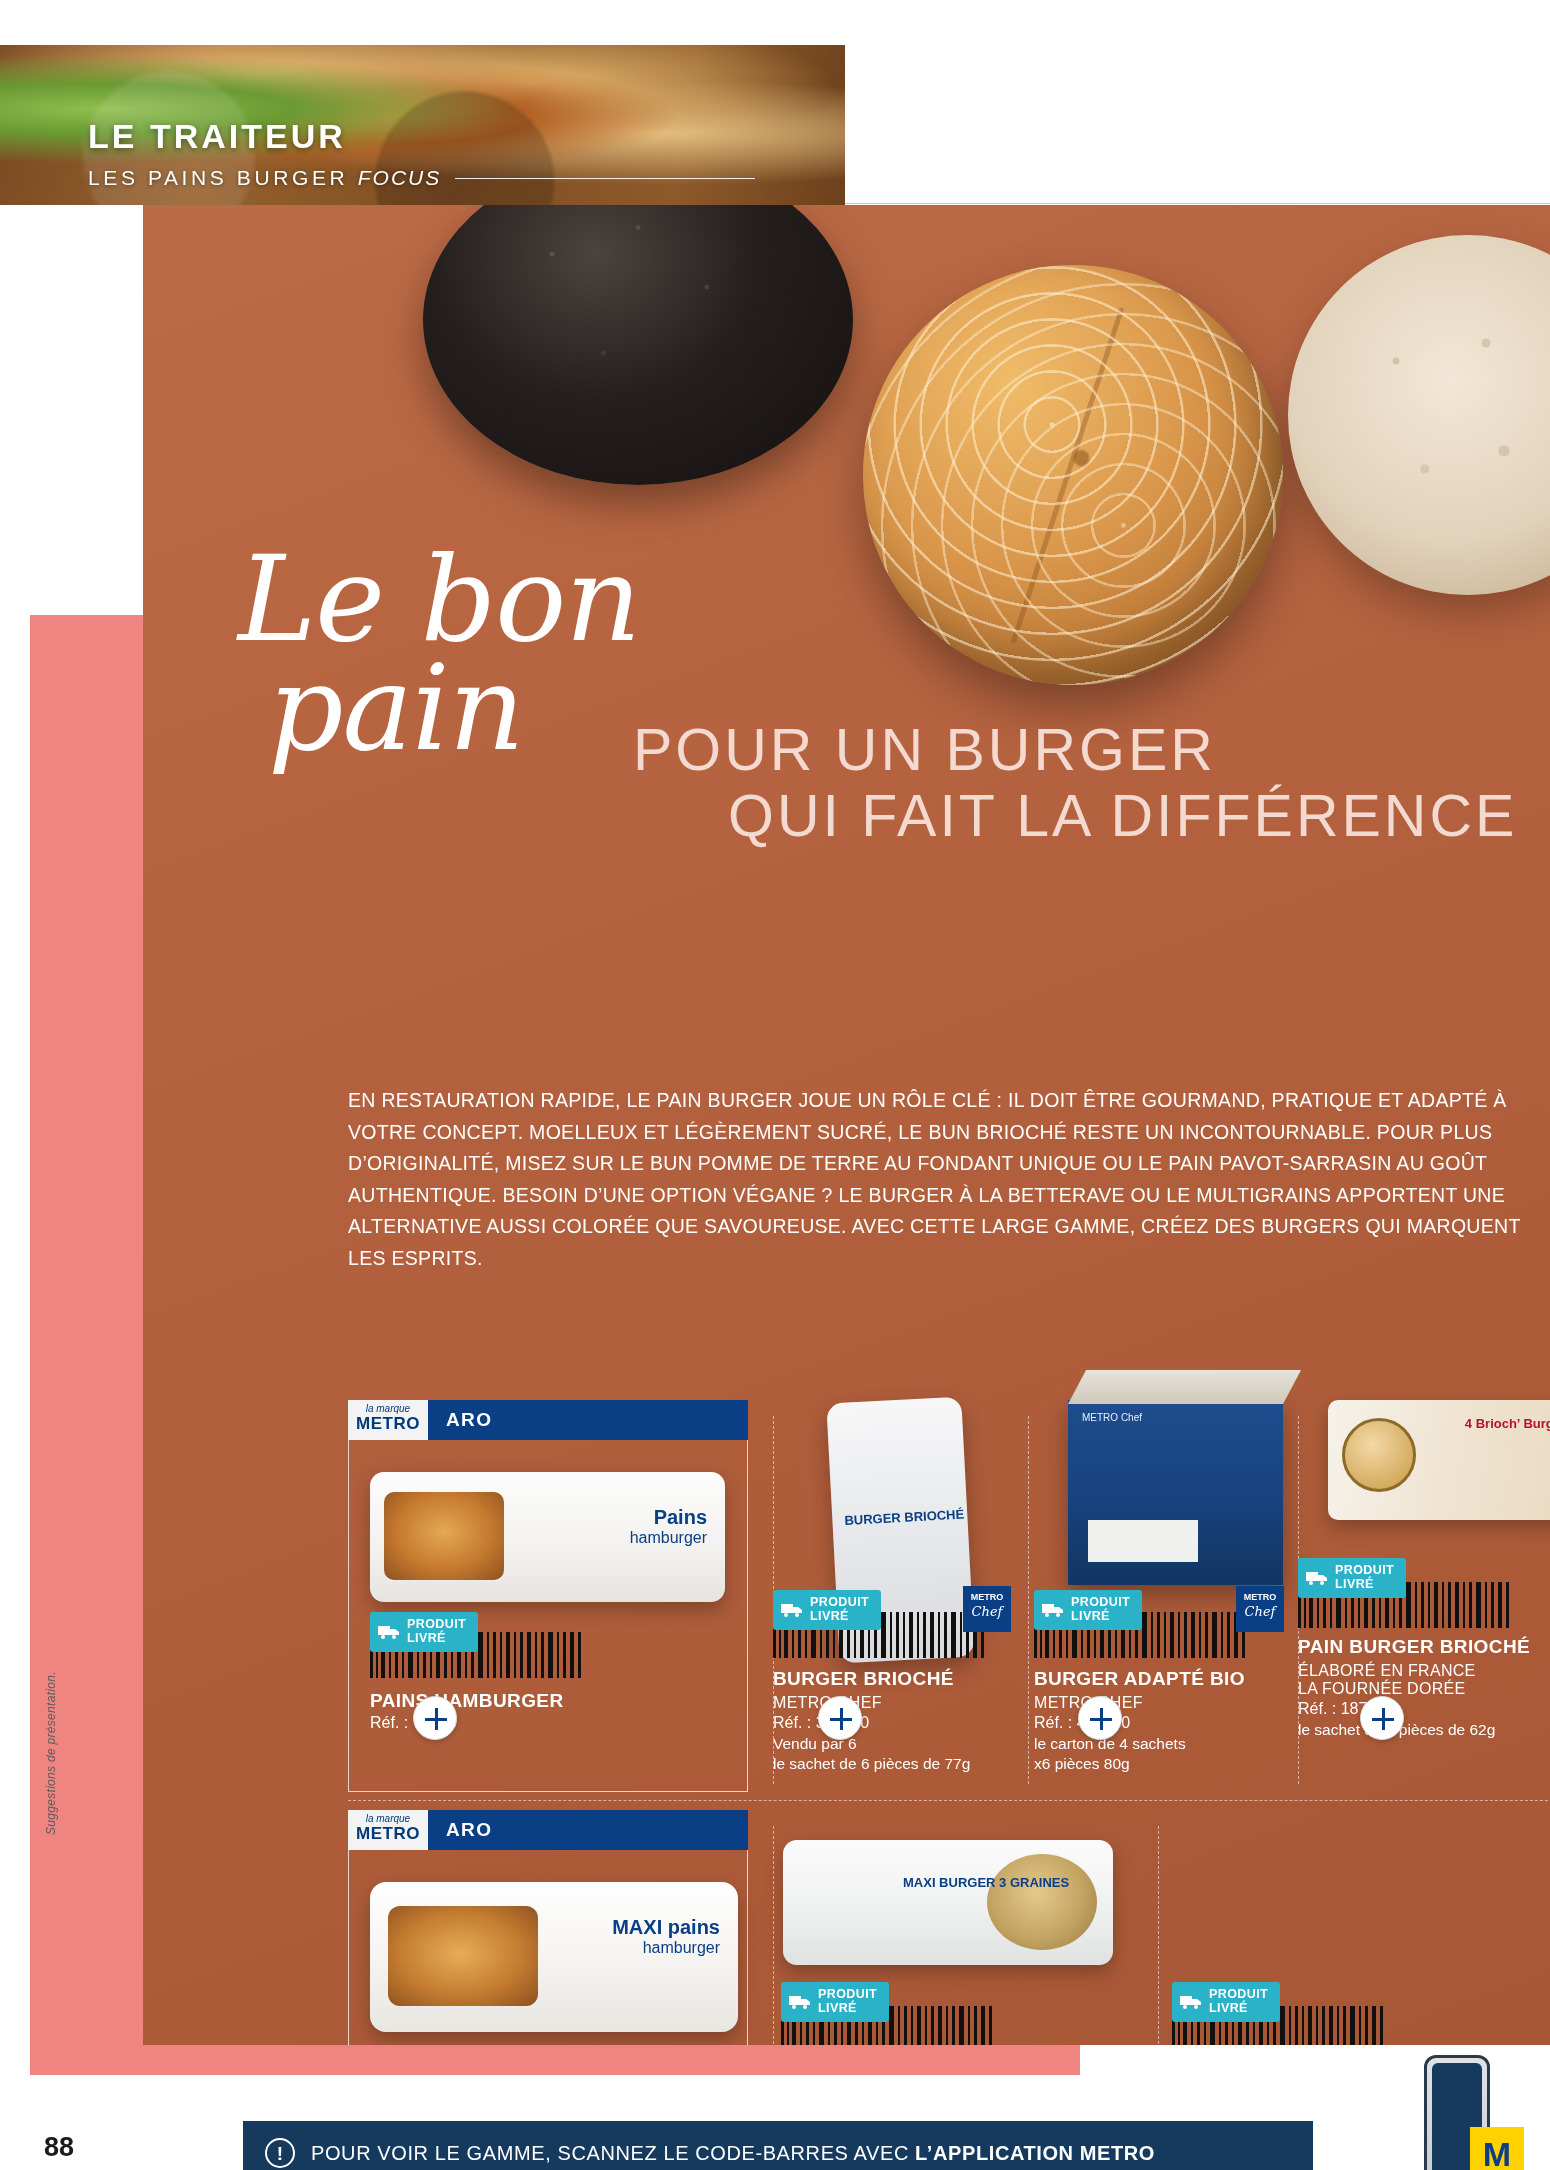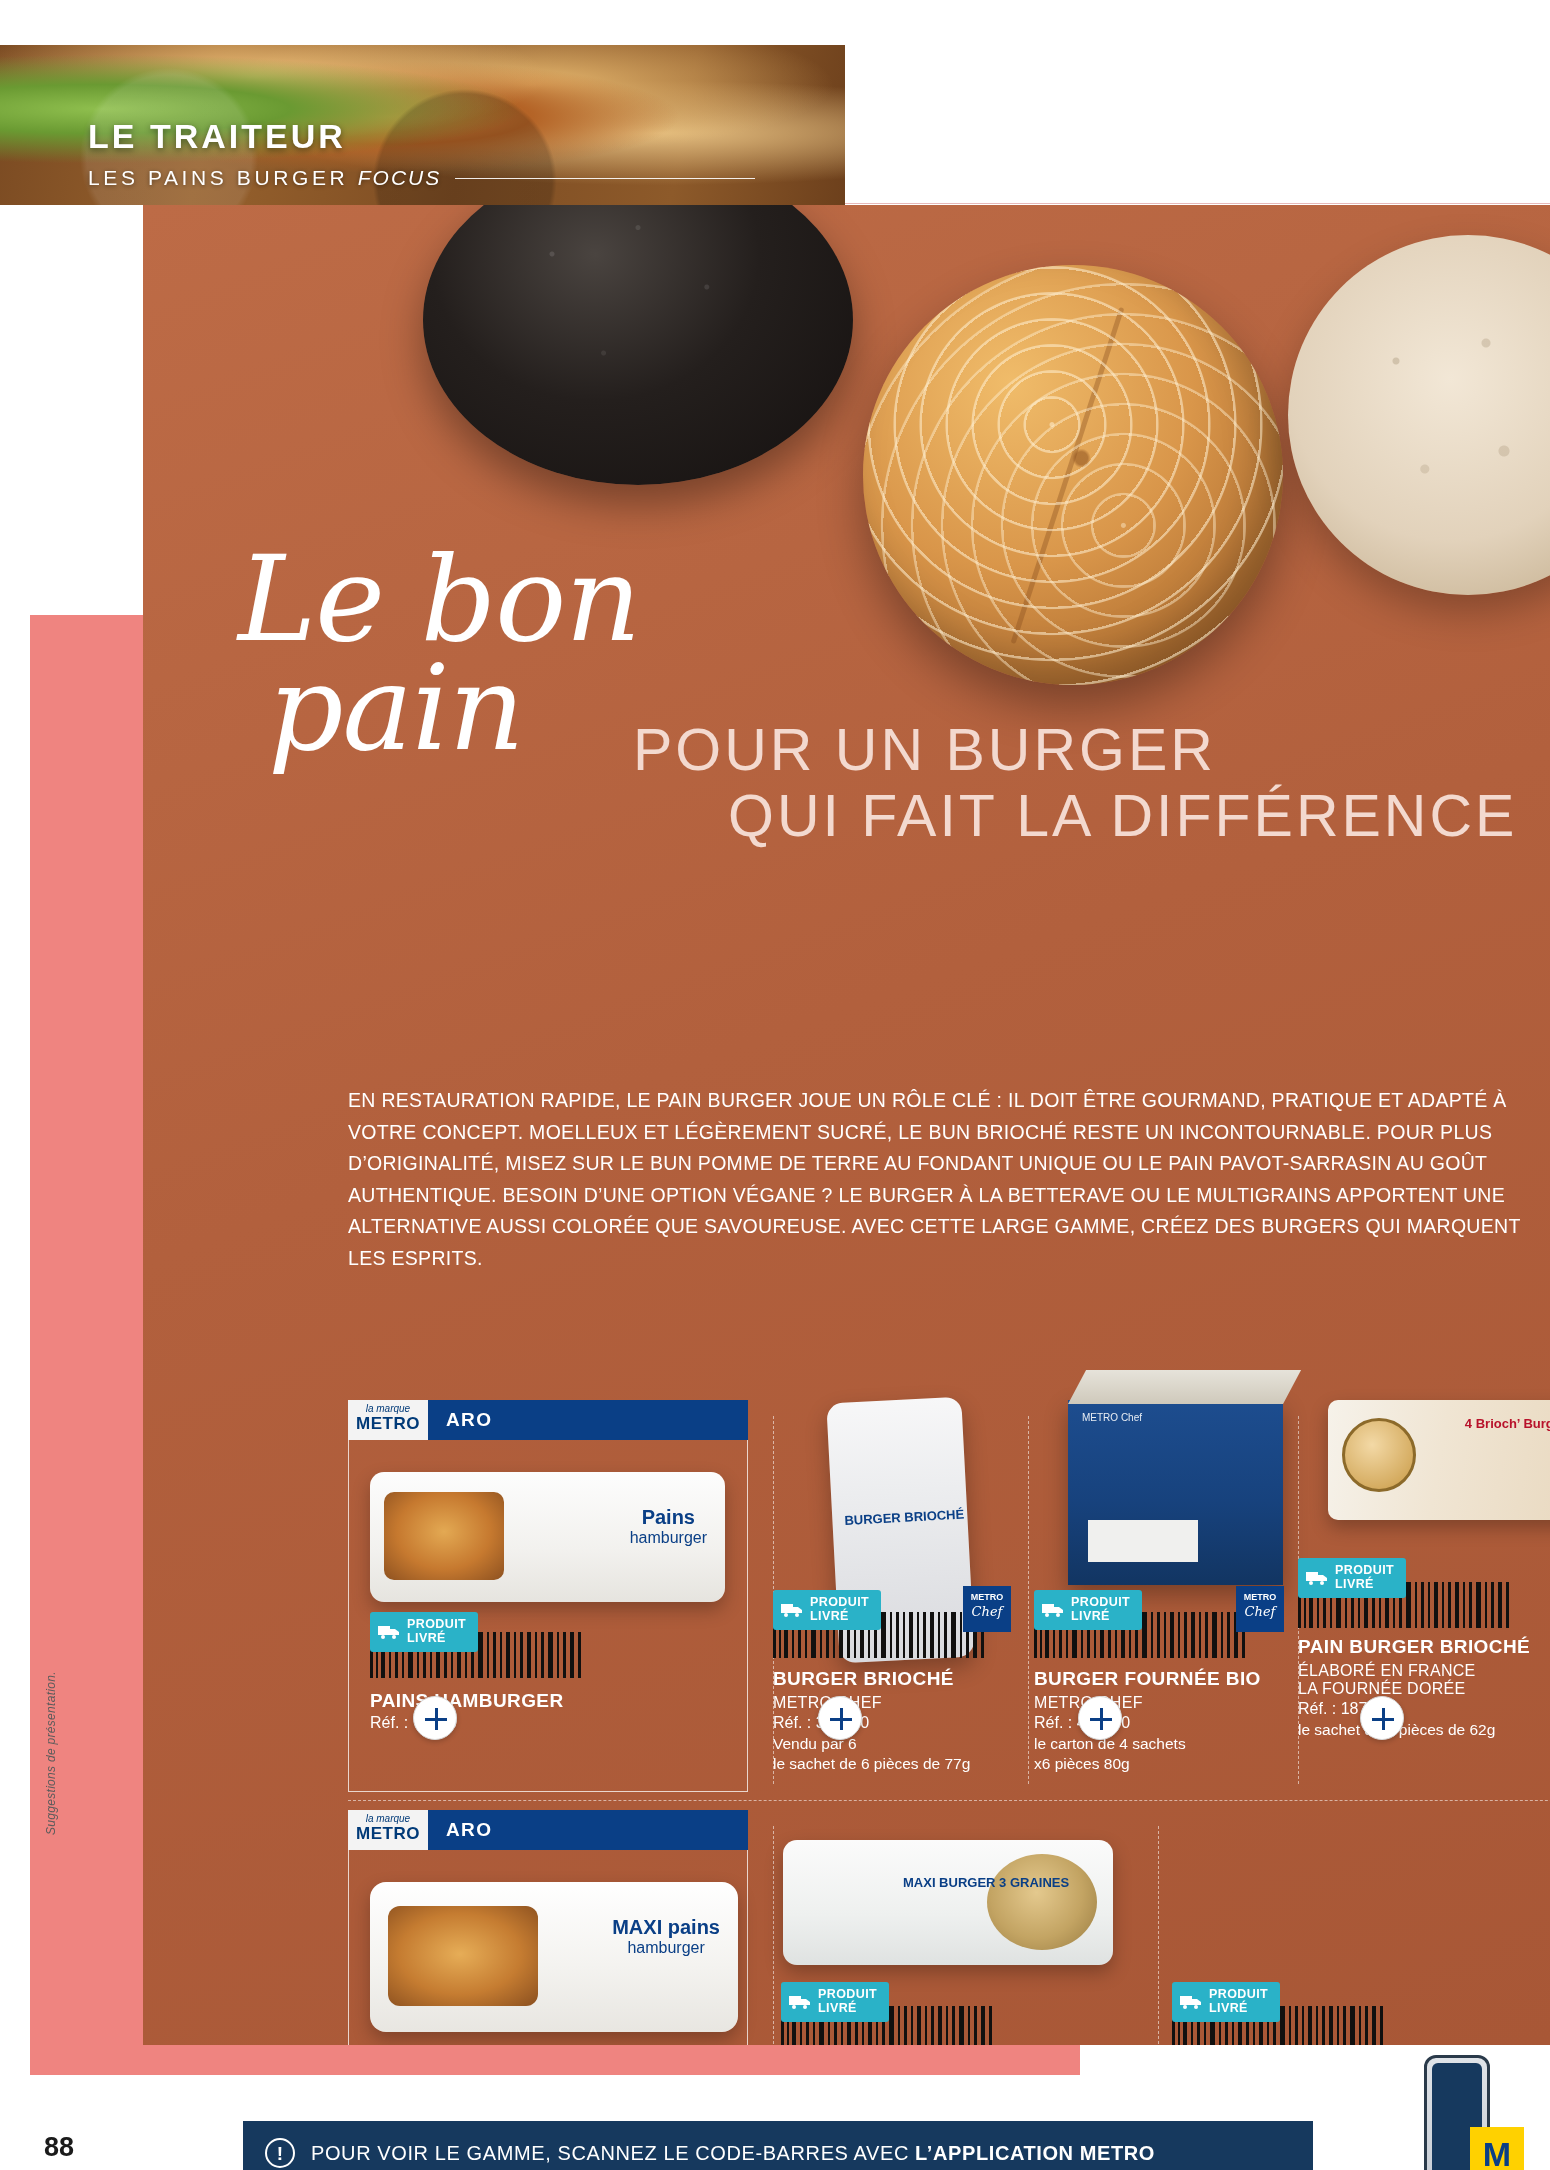--- a/index.html
+++ b/index.html
@@ -164,21 +164,21 @@
   }
   .pack-aro2 {
     left: 22px; top: 72px; width: 368px; height: 150px;
     background: linear-gradient(180deg, #ffffff 0%, #f4f3f0 55%, #e8e6e1 100%);
     border-radius: 16px; box-shadow: 0 8px 18px rgba(0,0,0,.25);
   }
   .pack-aro2:before {
     content:""; position: absolute; left: 18px; top: 24px; width: 150px; height: 100px; border-radius: 12px;
     background: radial-gradient(ellipse at 48% 48%, #e6ad57 0%, #c57c31 55%, #8a4f1f 100%);
   }
-  .pack-label { position: absolute; right: 18px; top: 34px; text-align: center; color: #0a3f86; }
+  .pack-label { position: absolute; right: 18px; top: 34px; text-align: right; color: #0a3f86; }
   .pack-label .p1 { font-size: 20px; font-weight: 700; }
   .pack-label .p2 { font-size: 16px; }
 
   .pack-sleeve {
     left: 60px; top: 0; width: 135px; height: 260px; border-radius: 16px;
     background: linear-gradient(180deg, #f7f7f8 0%, #ecedef 35%, #d9dade 100%);
     box-shadow: 0 10px 22px rgba(0,0,0,.28); transform: rotate(-3deg);
   }
   .pack-sleeve .sl-txt {
     position: absolute; left: 12px; top: 110px; color: #0a3f86; font-size: 13px; font-weight: 700; line-height: 1.2;
@@ -516,21 +516,21 @@
               <i style="left:157px;width:4px"></i>
             <i style="left:165px;width:2px"></i>
               <i style="left:171px;width:3px"></i>
               <i style="left:178px;width:5px"></i>
             <i style="left:187px;width:2px"></i>
               <i style="left:193px;width:3px"></i>
               <i style="left:200px;width:4px"></i>
             <i style="left:208px;width:3px"></i>
           </div>
           <div class="pinfo" style="left:6px; top:268px; width:260px;">
-            <div class="pname">BURGER FOURNÉE BIO</div>
+            <div class="pname">BURGER ADAPTÉ BIO</div>
             <div class="pbrand">METRO CHEF</div>
             <div class="pref">Réf. : 486900</div>
             <div class="pdesc" style="white-space:pre-line">le carton de 4 sachets
 x6 pièces 80g</div>
           </div>
           <div class="plus" style="left:50px; top:296px;"></div>
           <div class="metrochef" style="left:208px; top:186px;">
             <span>METRO</span>
             <i>Chef</i>
           </div>

